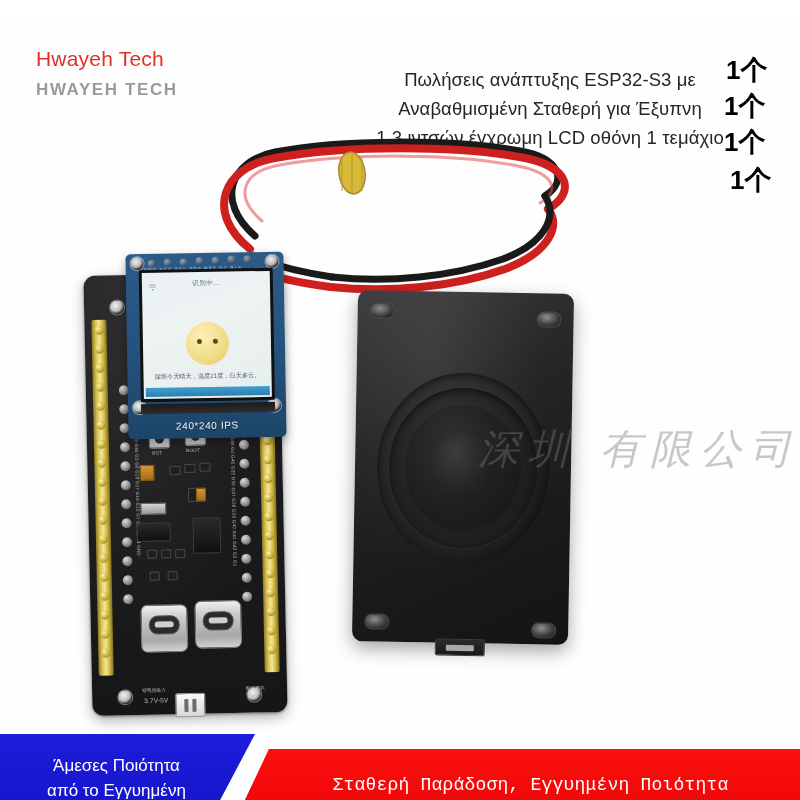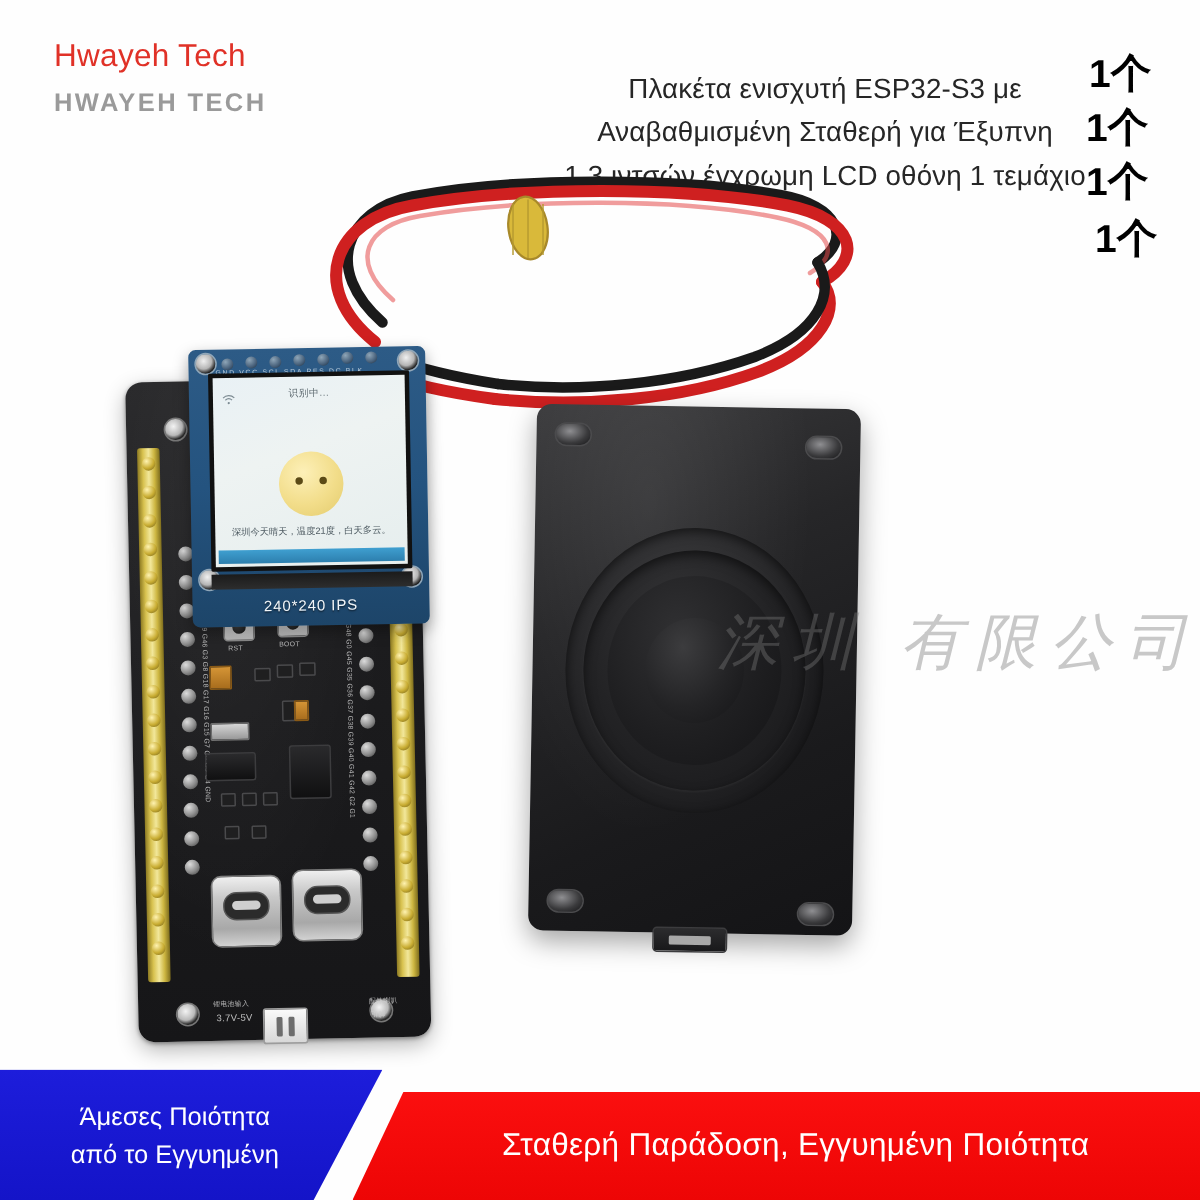--- a/index.html
+++ b/index.html
@@ -3,21 +3,21 @@
 <meta charset="utf-8">
 <style>
   * { box-sizing: border-box; margin: 0; padding: 0; }
   html, body { width: 800px; height: 800px; }
   body {
     font-family: "Liberation Sans", sans-serif;
     background: #ffffff;
     position: relative;
     overflow: hidden;
   }
-  .stage { position: absolute; inset: 0; background: #fefefe; }
+  .stage { position: absolute; inset: 0; background: #fefefe; margin-top: 21px; }
 
   
   .brand { position: absolute; left: 36px; top: 26px; }
   .brand-primary {
     font-size: 21px; color: #e03127; letter-spacing: .2px;
     font-family: "Liberation Sans", sans-serif; white-space: nowrap;
   }
   .brand-secondary {
     font-size: 17px; color: #9a9a9a; font-weight: bold;
     letter-spacing: 1.6px; margin-top: 9px; white-space: nowrap;
@@ -286,36 +286,37 @@
     text-align:center; padding-right:22px;
   }
   .banner-red {
     position:absolute; left:235px; top:728px; width:565px; height:72px;
     background: linear-gradient(180deg,#fb0f0f 0%,#ed0505 100%);
     clip-path: polygon(6% 0, 100% 0, 100% 100%, 0 100%);
     z-index: 5;
     display:flex; align-items:center; justify-content:center;
   }
   .banner-red div {
-    color:#fff; font-size:21px; letter-spacing:.2px; white-space:nowrap;
+    color:#fff; font-size:18px; letter-spacing:.2px; white-space:nowrap;
     padding-left:26px;
+    font-family:Liberation Mono, monospace;
   }
 </style>
 </head>
 <body>
 
 <div class="stage">
 
   <div class="brand">
     <div class="brand-primary">Hwayeh Tech</div>
     <div class="brand-secondary">HWAYEH TECH</div>
   </div>
 
   <div class="title-block">
-    <div>Πλακέτα ενισχυτή ESP32-S3 με</div>
+    <div>Πωλήσεις ανάπτυξης ESP32-S3 με</div>
     <div>Αναβαθμισμένη Σταθερή για Έξυπνη</div>
     <div>1.3 ιντσών έγχρωμη LCD οθόνη 1 τεμάχιο</div>
   </div>
 
   <div class="qty-stack">
     <div class="qty-item q0"><span class="qty-num">1</span><span class="qty-unit">个</span></div>
     <div class="qty-item q1"><span class="qty-num">1</span><span class="qty-unit">个</span></div>
     <div class="qty-item q2"><span class="qty-num">1</span><span class="qty-unit">个</span></div>
     <div class="qty-item q3"><span class="qty-num">1</span><span class="qty-unit">个</span></div>
   </div>

